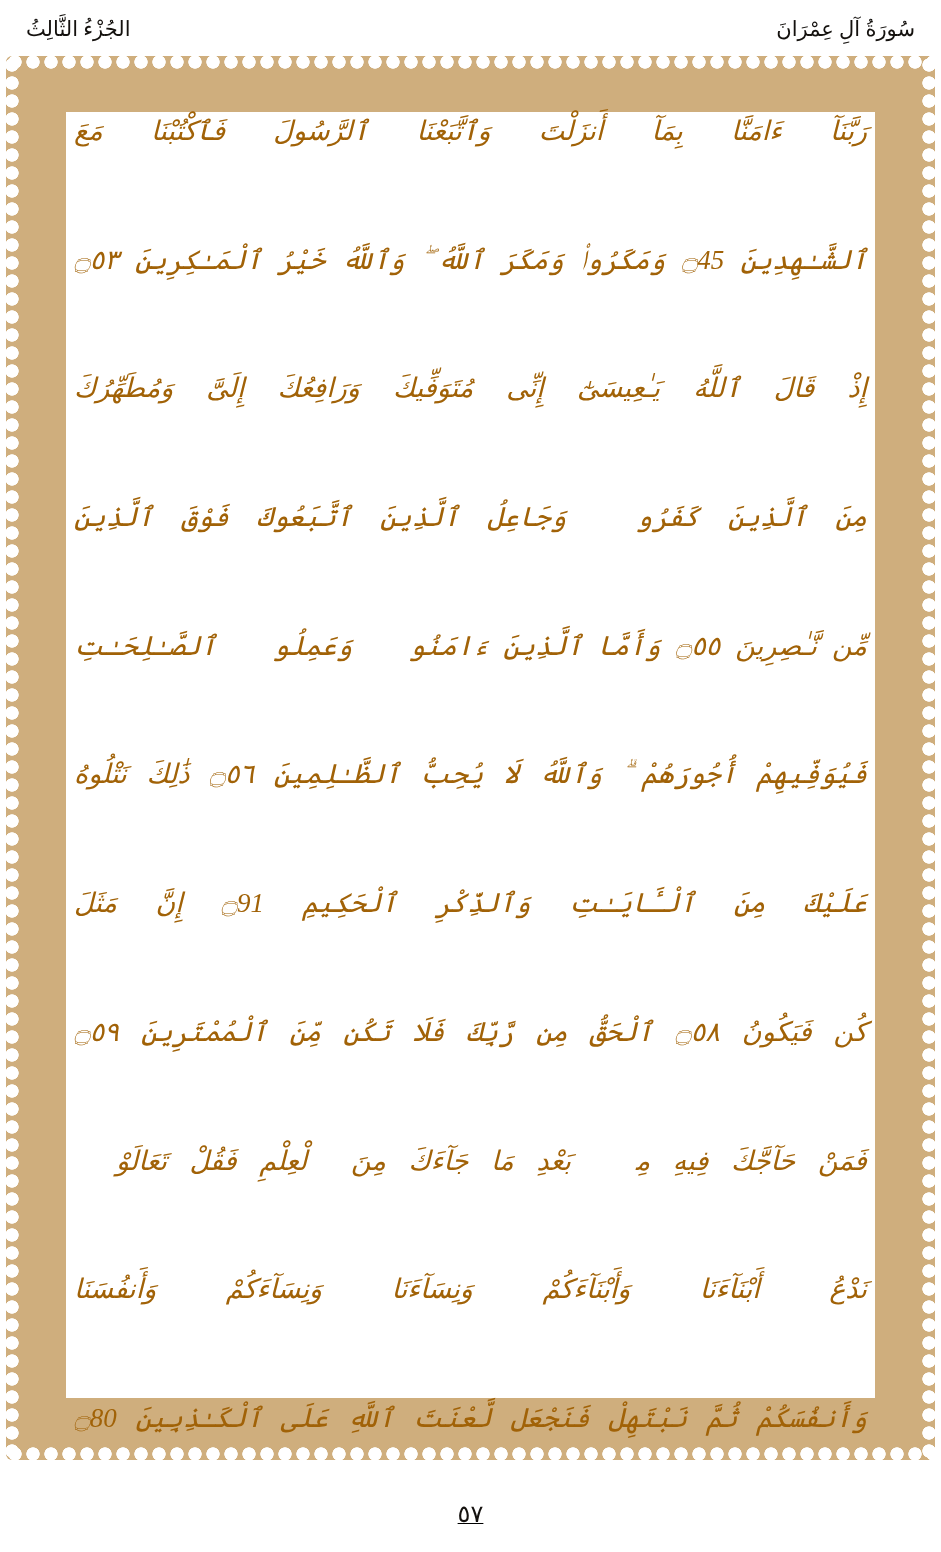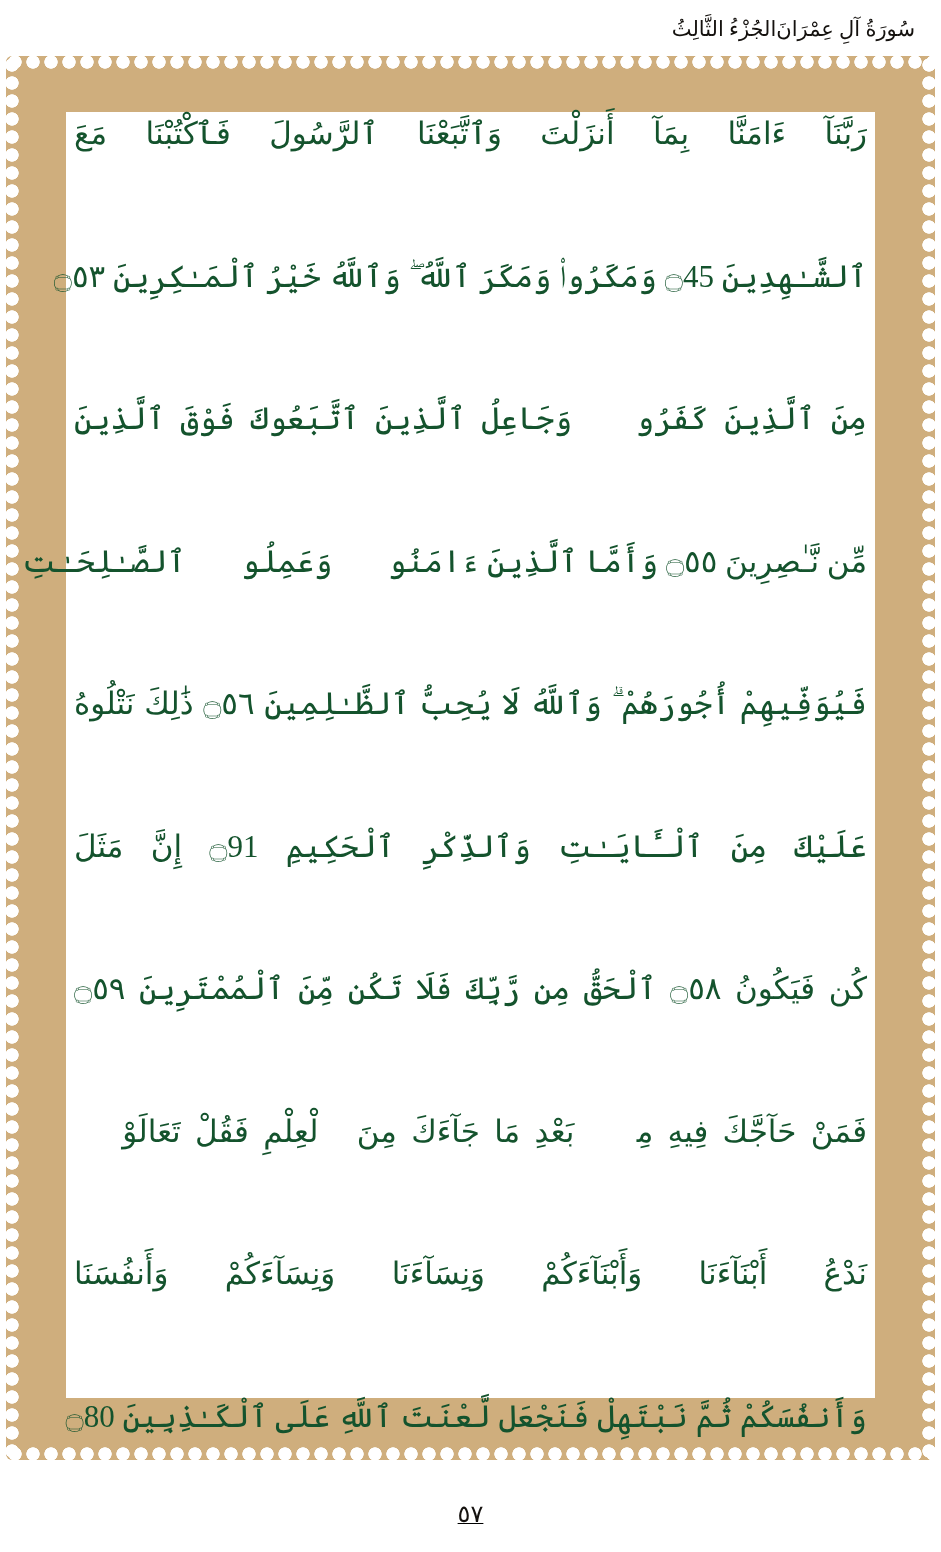--- a/index.html
+++ b/index.html
@@ -23,24 +23,25 @@
 
   
   .page-header {
     position: absolute;
     top: 6px;
     left: 0;
     right: 0;
     height: 46px;
     display: flex;
     flex-direction: row-reverse;
-    justify-content: flex-end;
+    justify-content: space-between;
     align-items: center;
     padding: 0 26px;
     box-sizing: border-box;
+    gap: 30px;
   }
   .header-item {
     font-size: 21px;
     color: #14110e;
     white-space: nowrap;
     letter-spacing: 0;
     font-family: "Liberation Serif", "DejaVu Serif", serif;
   }
 
   
@@ -98,26 +99,27 @@
     bottom: 120px;
     display: flex;
     flex-direction: column;
     justify-content: space-between;
     box-sizing: border-box;
   }
   .ayah-line {
     direction: rtl;
     text-align: justify;
     text-align-last: justify;
-    font-size: 31px;
+    font-size: 27px;
     line-height: 1.0;
-    color: #14532d;
+    color: #a16207;
     white-space: nowrap;
     font-family: "Liberation Serif", "DejaVu Serif", serif;
     display: block;
+    font-style: italic;
   }
   .ayah-line > span.ln {
     display: block;
     width: 100%;
     text-align: justify;
     text-align-last: justify;
   }
 
   
   .page-footer {
@@ -153,20 +155,23 @@
   </div>
 
   <div class="text-area">
     <div class="ayah-line">
         <span class="ln">رَبَّنَآ ءَامَنَّا بِمَآ أَنزَلْتَ وَٱتَّبَعْنَا ٱلرَّسُولَ فَٱكْتُبْنَا مَعَ</span>
       </div>
     <div class="ayah-line">
         <span class="ln">ٱلشَّـٰهِدِينَ ۝45 وَمَكَرُوا۟ وَمَكَرَ ٱللَّهُ ۖ وَٱللَّهُ خَيْرُ ٱلْمَـٰكِرِينَ ۝٥٣</span>
       </div>
     <div class="ayah-line">
+        <span class="ln">إِذْ قَالَ ٱللَّهُ يَـٰعِيسَىٰٓ إِنِّى مُتَوَفِّيكَ وَرَافِعُكَ إِلَىَّ وَمُطَهِّرُكَ</span>
+      </div>
+    <div class="ayah-line">
         <span class="ln">مِنَ ٱلَّذِينَ كَفَرُوا۟ وَجَاعِلُ ٱلَّذِينَ ٱتَّبَعُوكَ فَوْقَ ٱلَّذِينَ</span>
       </div>
     <div class="ayah-line">
         <span class="ln">مِّن نَّـٰصِرِينَ ۝٥٥ وَأَمَّا ٱلَّذِينَ ءَامَنُوا۟ وَعَمِلُوا۟ ٱلصَّـٰلِحَـٰتِ</span>
       </div>
     <div class="ayah-line">
         <span class="ln">فَيُوَفِّيهِمْ أُجُورَهُمْ ۗ وَٱللَّهُ لَا يُحِبُّ ٱلظَّـٰلِمِينَ ۝٥٦ ذَٰلِكَ نَتْلُوهُ</span>
       </div>
     <div class="ayah-line">
         <span class="ln">عَلَيْكَ مِنَ ٱلْـَٔايَـٰتِ وَٱلذِّكْرِ ٱلْحَكِيمِ ۝91 إِنَّ مَثَلَ</span>

